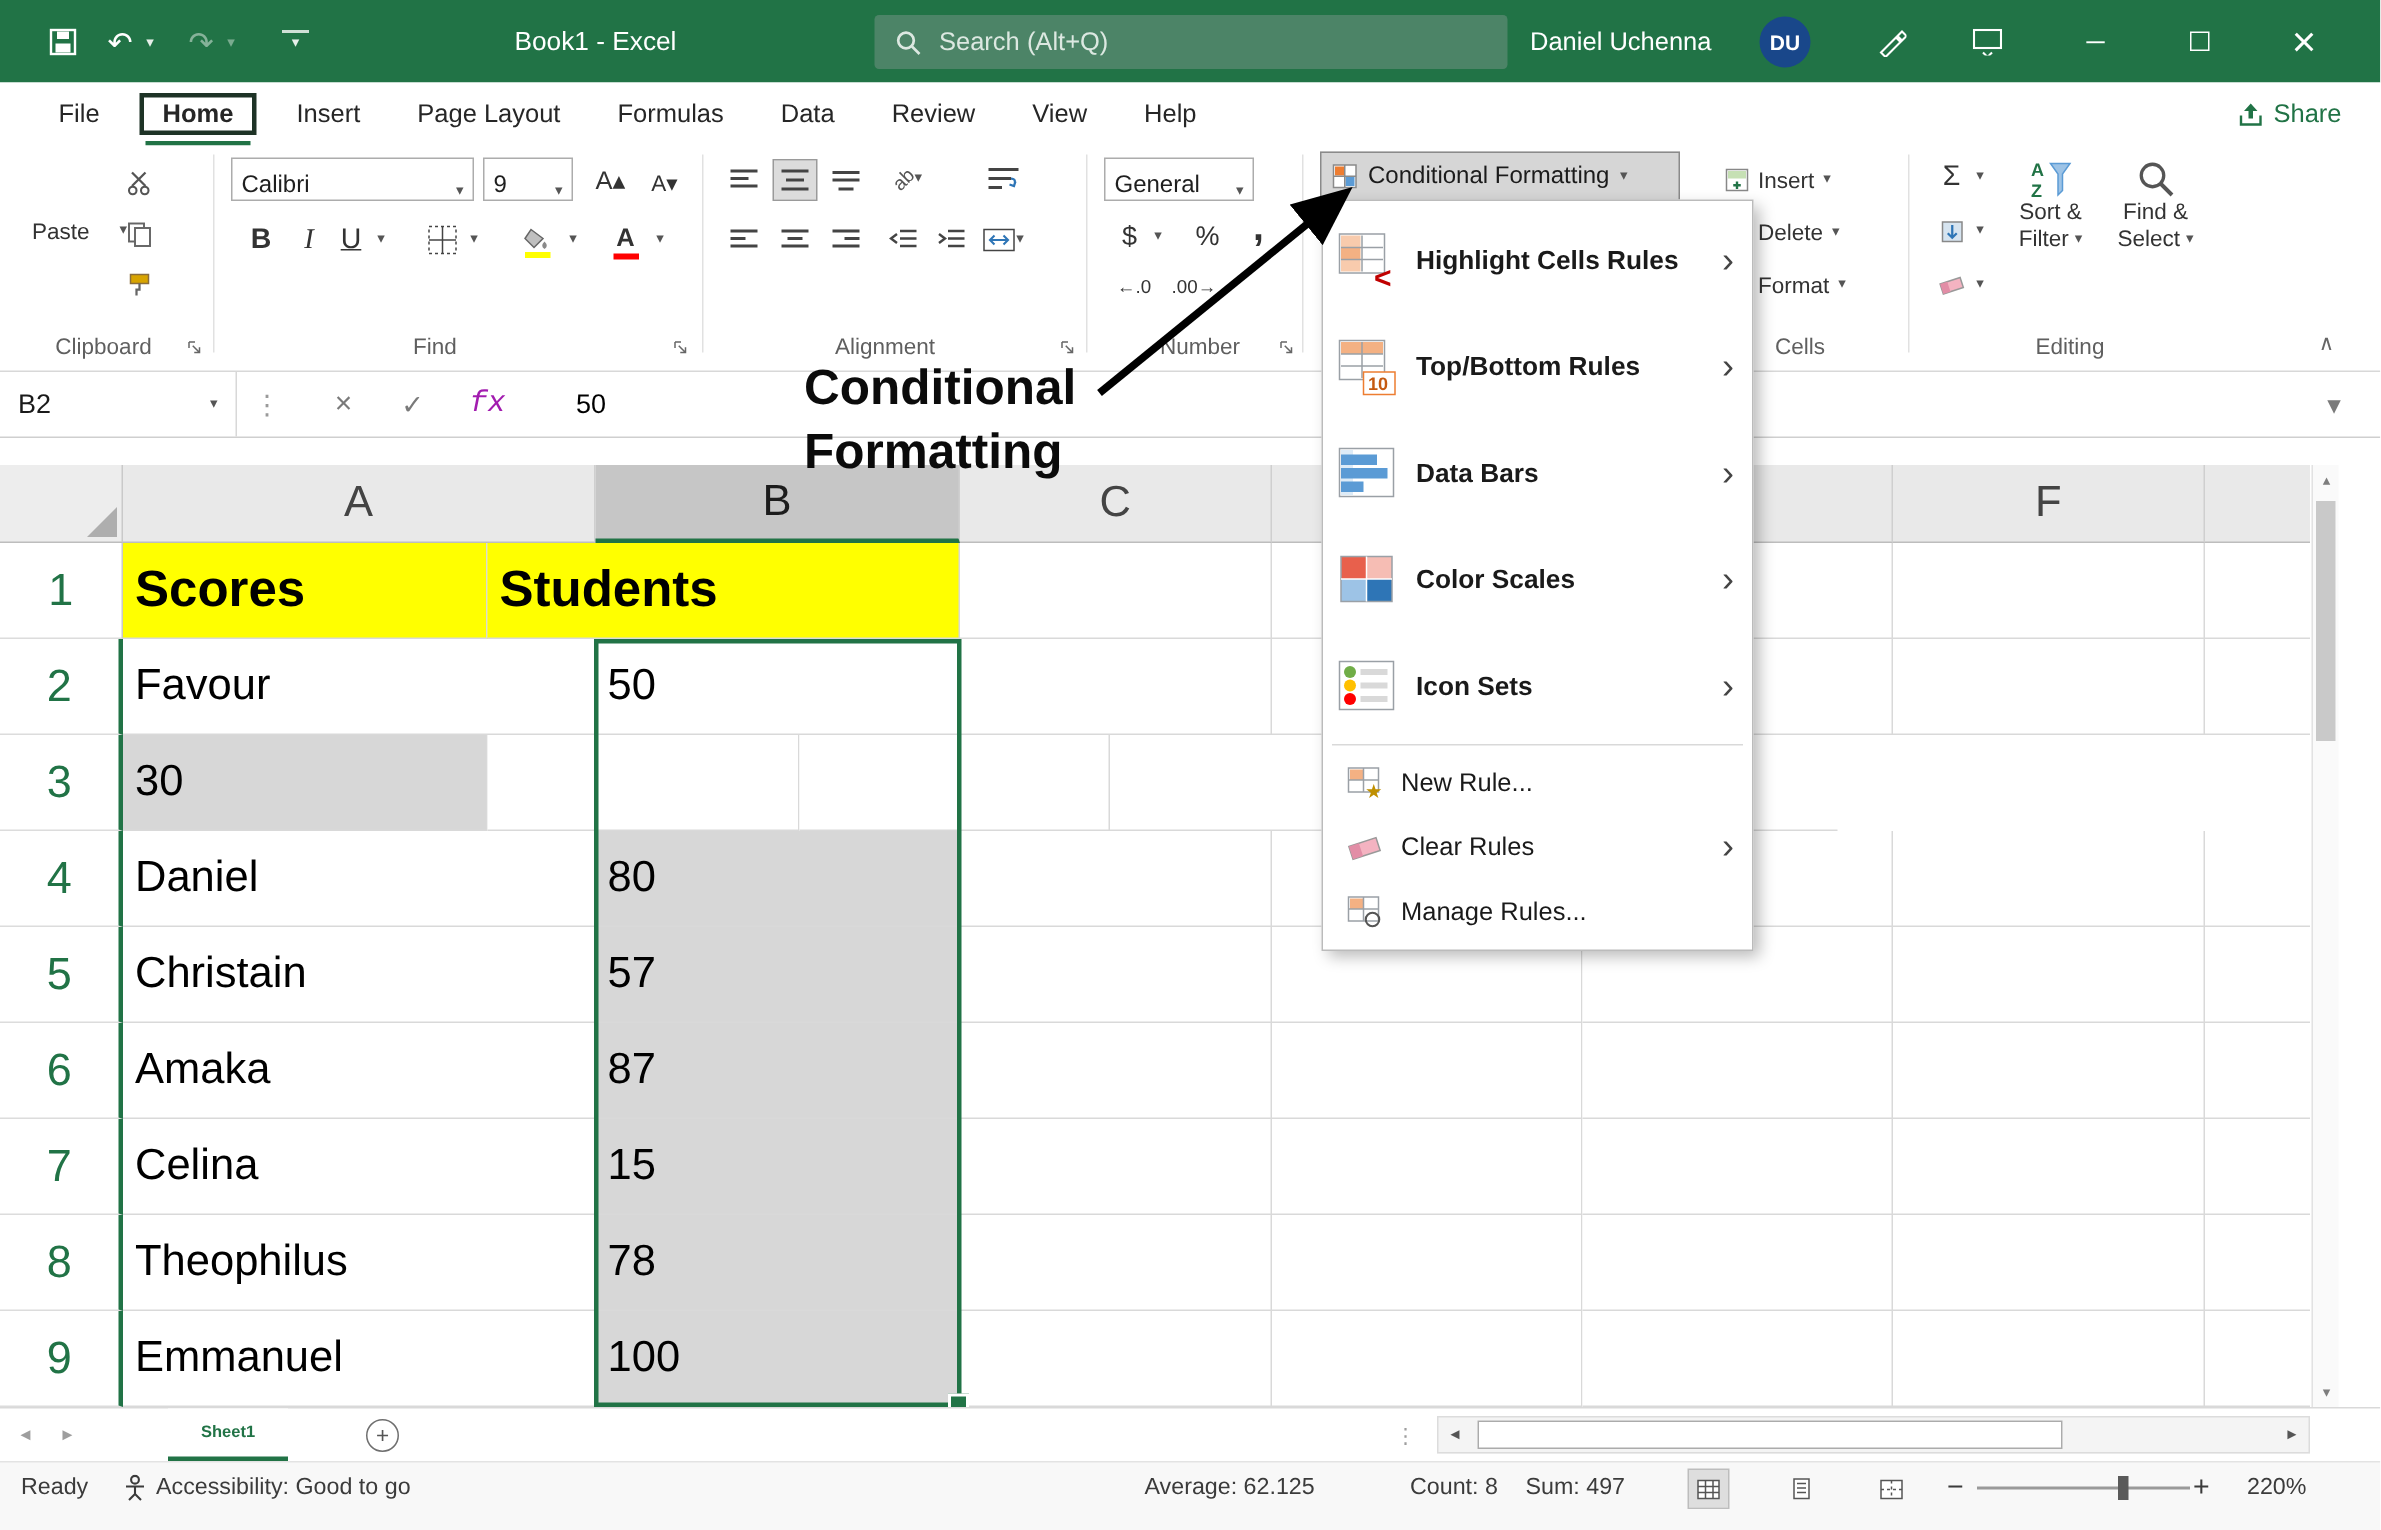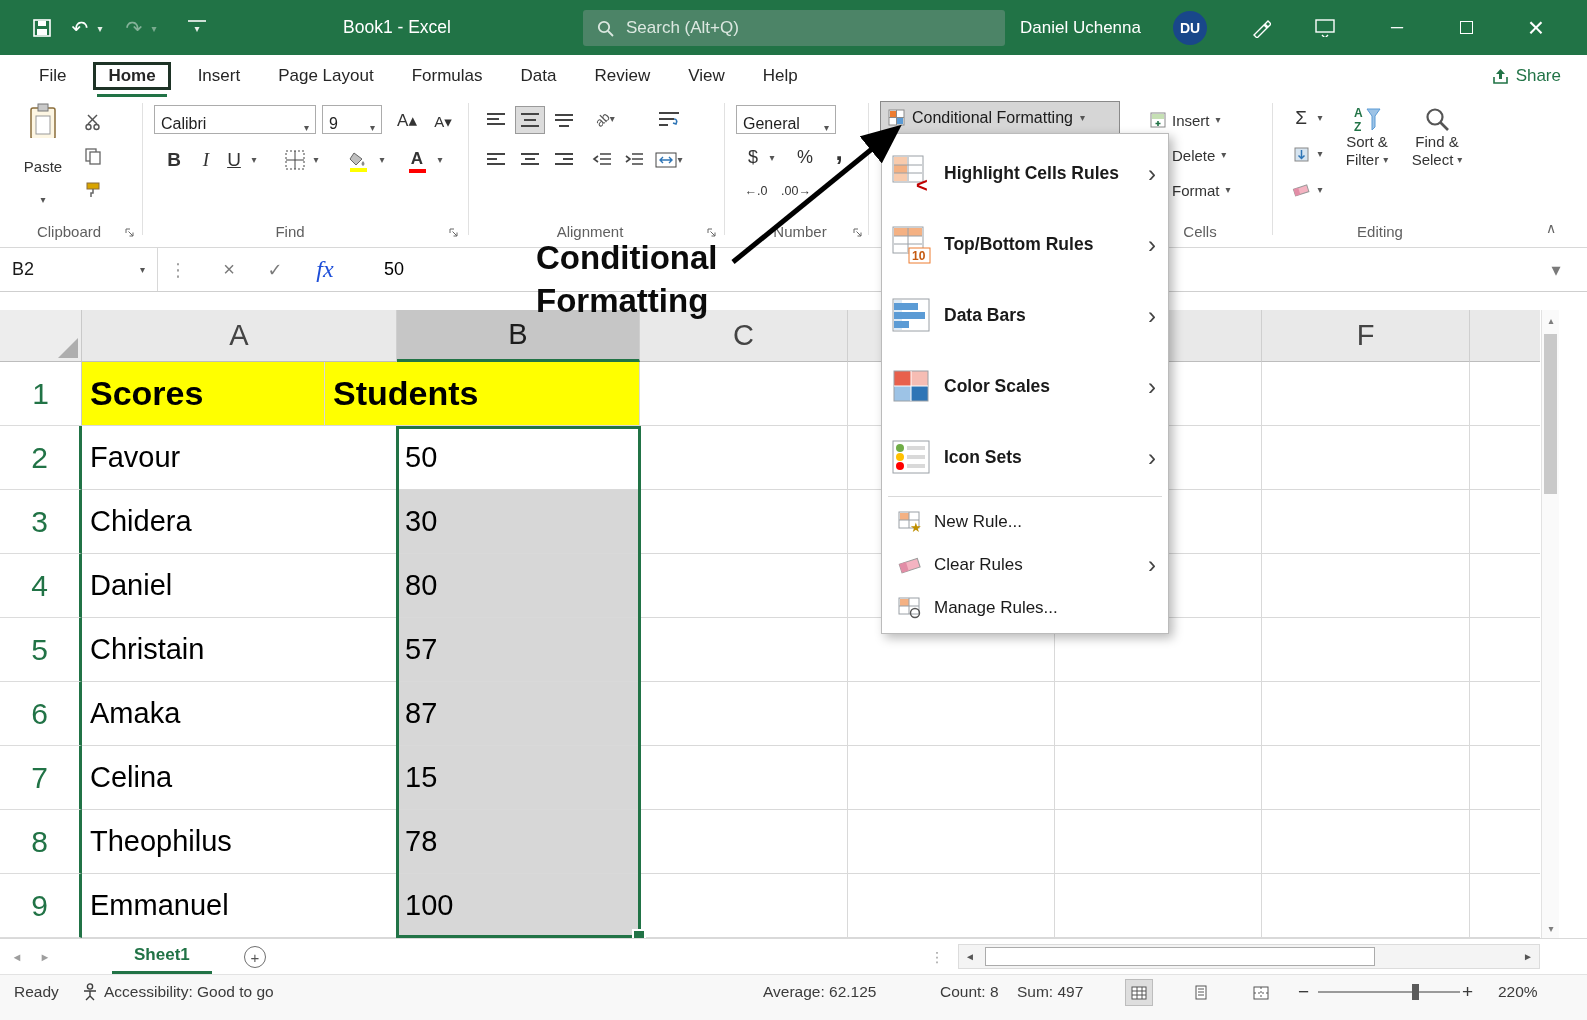--- a/index.html
+++ b/index.html
@@ -57,21 +57,21 @@
   .selout{position:absolute;left:396px;top:116px;width:245px;height:512px;border:3px solid #217346;pointer-events:none}
   .selout::after{content:"";position:absolute;right:-8px;bottom:-8px;width:10px;height:10px;background:#217346;border:2px solid #fff}
 
   
   #vscroll{position:absolute;left:1541px;top:310px;width:18px;height:628px;background:#FAFAFA;border-left:1px solid #E2E2E2}
   #vthumb{position:absolute;left:2px;top:24px;width:13px;height:160px;background:#C9C9C9}
   .sarrow{position:absolute;left:0;width:18px;height:20px;display:flex;align-items:center;justify-content:center;color:#7e7e7e;font-size:10px}
 
   
   #tabsbar{position:absolute;top:938px;left:0;width:1587px;height:36px;background:#fff;border-top:1px solid #D9D9D9}
-  #sheet-tab{position:absolute;left:112px;top:0;height:35px;display:flex;align-items:center;padding:0 22px;color:#217346;font-weight:bold;font-size:17px;border-bottom:3px solid #217346;background:#fff}
+  #sheet-tab{position:absolute;left:112px;top:0;height:35px;display:flex;align-items:center;padding:0 22px;color:#217346;font-weight:bold;font-size:11px;border-bottom:3px solid #217346;background:#fff}
   #newsheet{position:absolute;left:244px;top:7px;width:22px;height:22px;border:1.5px solid #6f6f6f;border-radius:50%;display:flex;align-items:center;justify-content:center;color:#555;font-size:15px}
   #hscroll{position:absolute;left:958px;top:5px;width:582px;height:25px;background:#F4F4F4;border:1px solid #DCDCDC;display:flex;align-items:center}
   #hthumb{position:absolute;left:26px;top:2px;width:390px;height:19px;background:#fff;border:1px solid #ABABAB}
   .harrow{width:22px;height:23px;display:flex;align-items:center;justify-content:center;color:#555;font-size:10px}
 
   
   #statusbar{position:absolute;top:974px;left:0;width:1587px;height:46px;background:#F8F8F8;border-top:1px solid #E3E3E3;font-size:15.5px;color:#3b3b3b}
   .sitem{position:absolute;top:0;height:34px;display:flex;align-items:center}
   .viewico{position:absolute;top:5px;width:26px;height:25px;display:flex;align-items:center;justify-content:center}
   #zoomtrack{position:absolute;left:1318px;top:16px;width:142px;height:2px;background:#9a9a9a}
@@ -157,21 +157,21 @@
       <svg width="17" height="17">
           <path d="M8.5 1 L13 6 H10 V11 H7 V6 H4 Z" fill="#217346"></path>
           <path d="M2 9 V15 H15 V9" fill="none" stroke="#217346" stroke-width="1.6"></path>
         </svg>
       <span>Share</span>
     </button>
   </nav>
 
   <div id="ribbon">
 
-    <div class="rbtn" style="left:14px;top:6px;width:58px;height:102px;flex-direction:column;gap:20px">
+    <div class="rbtn" style="left:14px;top:6px;width:58px;height:102px;flex-direction:row;gap:20px">
       <svg width="30" height="38">
           <rect x="3" y="5" width="24" height="31" rx="2" fill="#FDF6E3" stroke="#8a6d3b" stroke-width="1.5"></rect>
           <rect x="10" y="1" width="10" height="7" fill="#C9C9C9" stroke="#777"></rect>
           <rect x="8" y="13" width="14" height="18" fill="#fff" stroke="#999"></rect>
         </svg>
       <span>Paste</span>
       <span class="dd">▾</span>
     </div>
     <span class="rbtn" style="left:82px;top:14px;width:22px;height:22px">
       <svg width="18" height="18">
@@ -411,21 +411,21 @@
   </div>
 
   <div id="formulabar">
     <div id="namebox">
       <span>B2</span>
       <span class="dd">▾</span>
     </div>
     <span class="fbtn" style="left:168px;width:20px;color:#9a9a9a">⋮</span>
     <span class="fbtn" style="left:212px;width:34px;font-size:20px">×</span>
     <span class="fbtn" style="left:258px;width:34px;font-size:18px">✓</span>
-    <span class="fbtn" style="left:306px;width:38px;font-style:italic;font-family:Liberation Serif, serif;font-size:24px;color:#1d4ed8">fx</span>
+    <span class="fbtn" style="left:306px;width:38px;font-style:italic;font-family:Liberation Mono, monospace;font-size:20px;color:#a21caf">fx</span>
     <span class="fbtn" style="left:384px;color:#000;font-size:18px">50</span>
     <span class="fbtn dd" style="left:1546px;width:20px">▾</span>
   </div>
 
   <div id="grid">
     <div class="hdr-row">
       <div class="corner"></div>
       <div class="colhdr w-a">A</div>
       <div class="colhdr w-b colhdr-sel">B</div>
       <div class="colhdr w-c">C</div>
@@ -450,21 +450,20 @@
       <div class="cell w-a">Favour</div>
       <div class="cell w-b">50</div>
       <div class="cell w-c"></div>
         <div class="cell w-d"></div>
         <div class="cell w-e"></div>
         <div class="cell w-f"></div>
         <div class="cell w-g"></div>
     </div>
     <div class="grow">
       <div class="rh rh-sel">3</div>
-      <div class="cell w-a">Chidera</div>
       <div class="cell w-b gsel">30</div>
       <div class="cell w-c"></div>
         <div class="cell w-d"></div>
         <div class="cell w-e"></div>
         <div class="cell w-f"></div>
         <div class="cell w-g"></div>
     </div>
     <div class="grow">
       <div class="rh rh-sel">4</div>
       <div class="cell w-a">Daniel</div>

